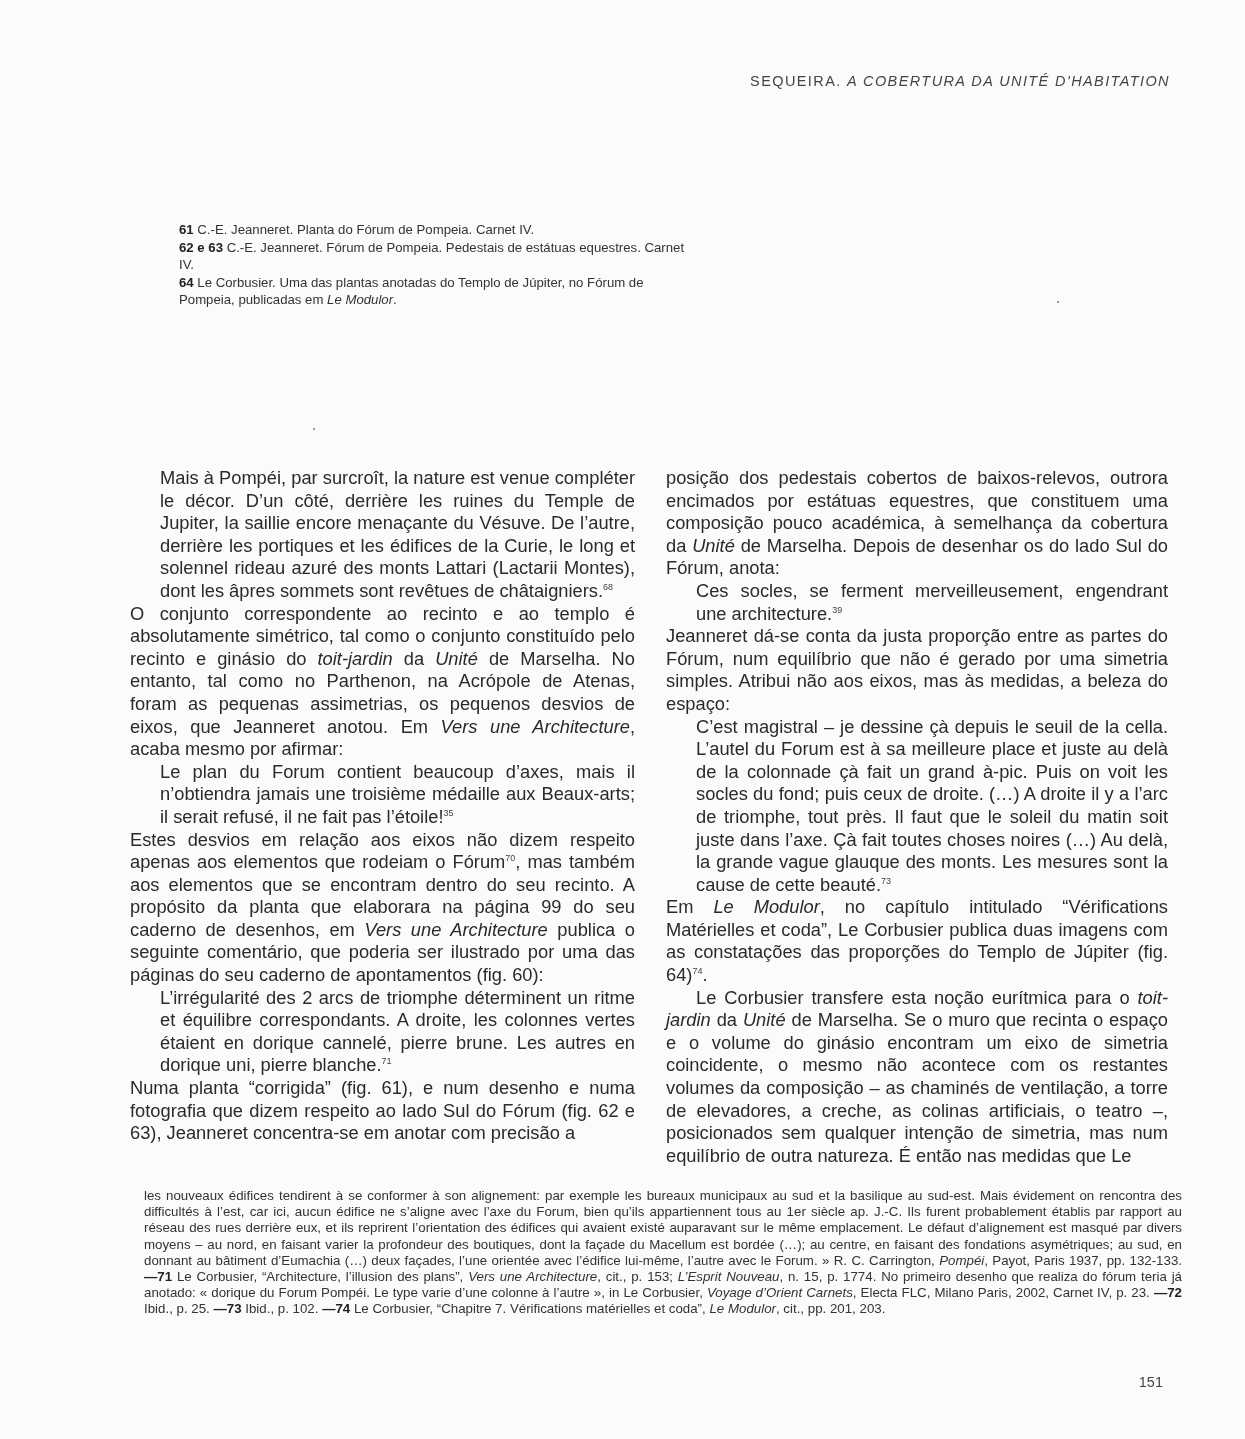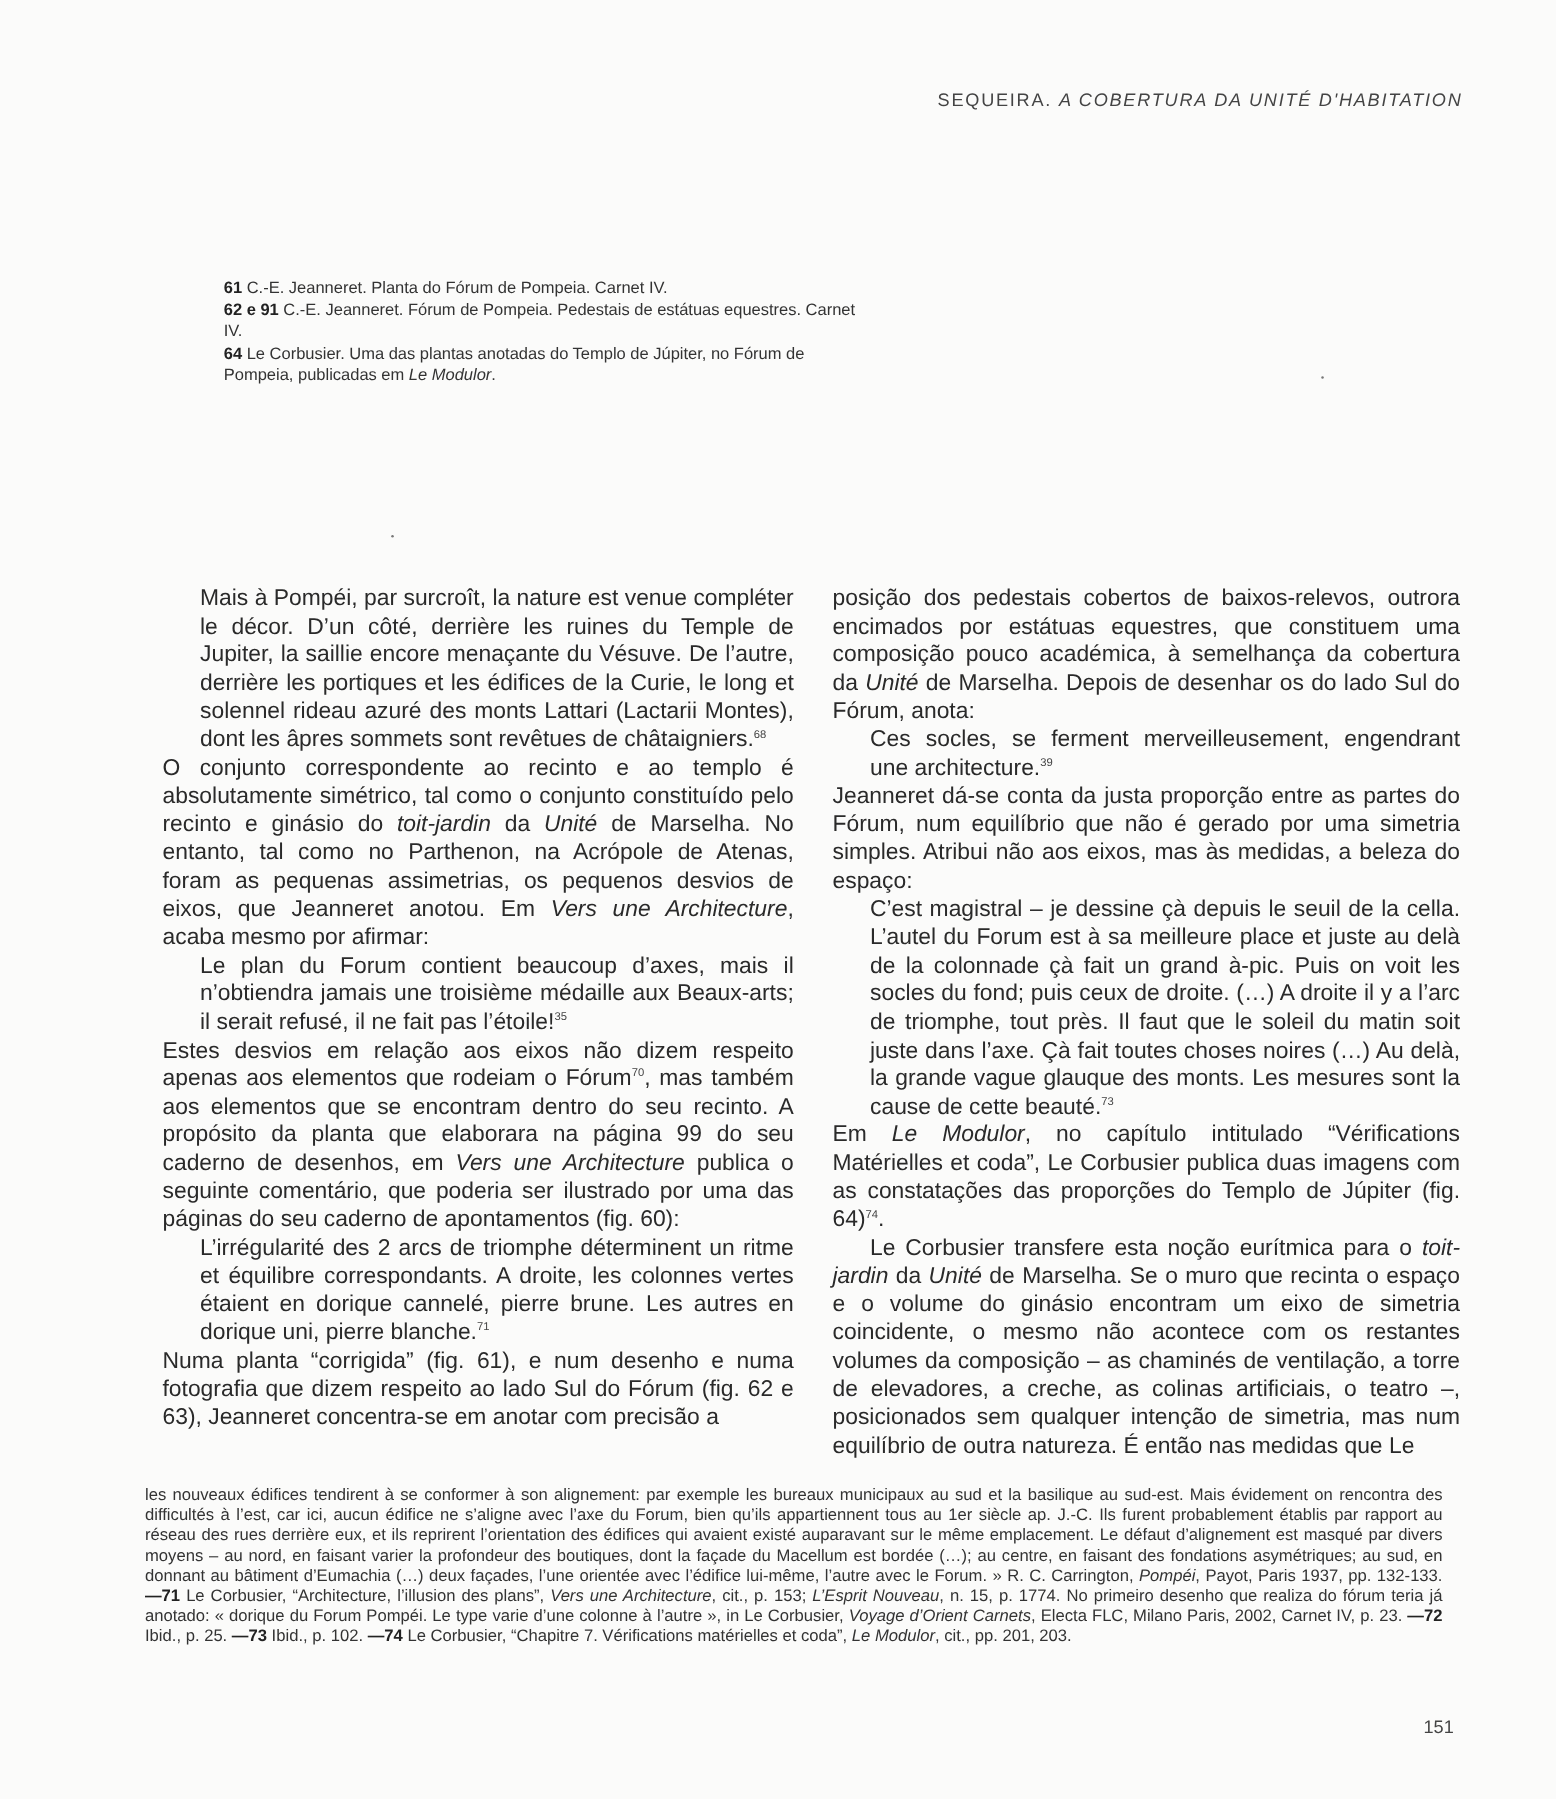--- a/index.html
+++ b/index.html
@@ -33,21 +33,21 @@
     }
     .col-left { left: 130px; }
     .col-right { left: 666px; width: 502px; }
     .col p { margin: 0; }
     .col .quote { padding-left: 30px; }
     .col .indent { text-indent: 30px; }
     .col sup { font-size: 9px; line-height: 0; vertical-align: 7px; color: #444; }
     .col i { font-style: italic; }
 
     .footnotes {
-      position: absolute; left: 116px; top: 1188px; width: 1038px;
+      position: absolute; left: 144px; top: 1188px; width: 1038px;
       font-size: 13.3px; line-height: 16.2px; color: #333;
       text-align: justify;
     }
     .footnotes p { margin: 0; }
     .footnotes b { font-weight: bold; color: #222; }
     .footnotes i { font-style: italic; }
 
     .page-number {
       position: absolute; right: 82px; top: 1374px;
       font-size: 14.5px; color: #444; text-align: center;
@@ -57,21 +57,21 @@
 </head>
 <body>
 
 <div class="running-head">
   <span>SEQUEIRA.</span>
   <i>A COBERTURA DA UNITÉ D'HABITATION</i>
 </div>
 
 <div class="captions">
   <p><b>61</b> <span>C.-E. Jeanneret. Planta do Fórum de Pompeia. Carnet IV.</span></p>
-  <p><b>62 e 91</b> <span>C.-E. Jeanneret. Fórum de Pompeia. Pedestais de estátuas equestres. Carnet IV.</span></p>
+  <p><b>62 e 63</b> <span>C.-E. Jeanneret. Fórum de Pompeia. Pedestais de estátuas equestres. Carnet IV.</span></p>
   <p><b>64</b><span> Le Corbusier. Uma das plantas anotadas do Templo de Júpiter, no Fórum de Pompeia, publicadas em </span><i>Le Modulor</i><span>.</span></p>
 </div>
 
 <div class="col col-left">
   <p class="quote"><span>Mais à Pompéi, par surcroît, la nature est venue compléter le décor. D’un côté, derrière les ruines du Temple de Jupiter, la saillie encore menaçante du Vésuve. De l’autre, derrière les portiques et les édifices de la Curie, le long et solennel rideau azuré des monts Lattari (Lactarii Montes), dont les âpres sommets sont revêtues de châtaigniers.</span><sup>68</sup></p>
   <p><span>O conjunto correspondente ao recinto e ao templo é absolutamente simétrico, tal como o conjunto constituído pelo recinto e ginásio do </span><i>toit-jardin</i><span> da </span><i>Unité</i><span> de Marselha. No entanto, tal como no Parthenon, na Acrópole de Atenas, foram as pequenas assimetrias, os pequenos desvios de eixos, que Jeanneret anotou. Em </span><i>Vers une Architecture</i><span>, acaba mesmo por afirmar:</span></p>
   <p class="quote"><span>Le plan du Forum contient beaucoup d’axes, mais il n’obtiendra jamais une troisième médaille aux Beaux-arts; il serait refusé, il ne fait pas l’étoile!</span><sup>35</sup></p>
   <p><span>Estes desvios em relação aos eixos não dizem respeito apenas aos elementos que rodeiam o Fórum</span><sup>70</sup><span>, mas também aos elementos que se encontram dentro do seu recinto. A propósito da planta que elaborara na página 99 do seu caderno de desenhos, em </span><i>Vers une Architecture</i><span> publica o seguinte comentário, que poderia ser ilustrado por uma das páginas do seu caderno de apontamentos (fig. 60):</span></p>
   <p class="quote"><span>L’irrégularité des 2 arcs de triomphe déterminent un ritme et équilibre correspondants. A droite, les colonnes vertes étaient en dorique cannelé, pierre brune. Les autres en dorique uni, pierre blanche.</span><sup>71</sup></p>
   <p>Numa planta “corrigida” (fig. 61), e num desenho e numa fotografia que dizem respeito ao lado Sul do Fórum (fig. 62 e 63), Jeanneret concentra-se em anotar com precisão a</p>

